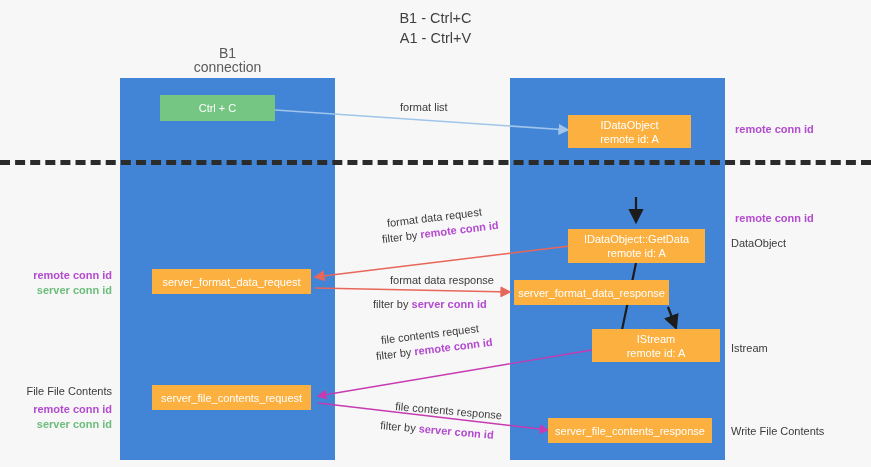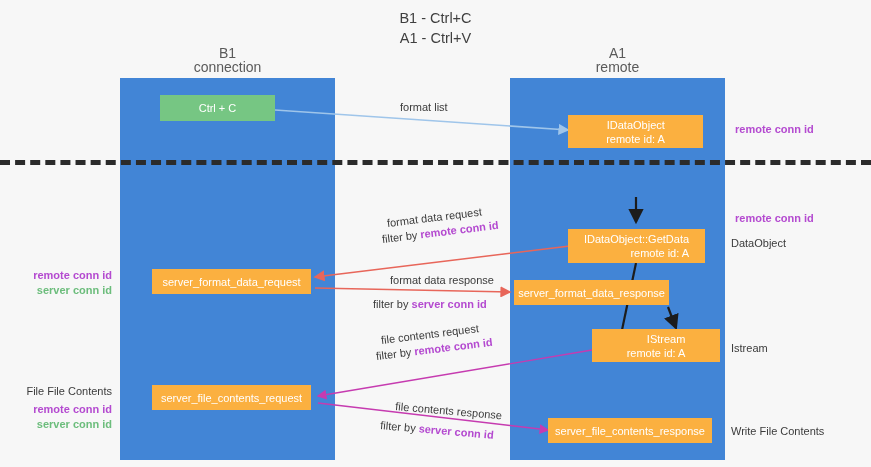--- a/index.html
+++ b/index.html
@@ -64,21 +64,21 @@
   .node {
     position: absolute;
     box-sizing: border-box;
     display: flex;
     flex-direction: column;
     align-items: center;
     justify-content: center;
     color: #ffffff;
     font-size: 11px;
     line-height: 14px;
-    text-align: right;
+    text-align: center;
     white-space: pre-line;
     padding: 2px 6px;
   }
   .node.orange { background: #fbb040; }
   .node.green  { background: #76c683; }
 
   
   .edge-label {
     position: absolute;
     font-size: 11px;
@@ -109,22 +109,20 @@
 <div id="stage">
 
   <div id="title">B1 - Ctrl+C
 A1 - Ctrl+V</div>
 
   <div class="lane" id="lane-b1"></div>
   <div class="lane" id="lane-a1"></div>
 
   <div class="col-header" id="hdr-b1">B1
 connection</div>
-  <div class="col-header" id="hdr-a1">A1
-remote</div>
 
   <svg class="layer" id="svg-layer" width="871" height="467" viewBox="0 0 871 467">
     <defs>
       <marker id="ah-blue" markerWidth="7" markerHeight="7" refX="6" refY="3.5" orient="auto">
         <path d="M0,0 L7,3.5 L0,7 z" fill="#9fc5ea"></path>
       </marker>
       <marker id="ah-red" markerWidth="7" markerHeight="7" refX="6" refY="3.5" orient="auto">
         <path d="M0,0 L7,3.5 L0,7 z" fill="#e8665a"></path>
       </marker>
       <marker id="ah-magenta" markerWidth="7" markerHeight="7" refX="6" refY="3.5" orient="auto">
@@ -151,21 +149,21 @@
 
     <path d="M318,403 L548,430" stroke="#c63bb0" stroke-width="1.4" fill="none" marker-end="url(#ah-magenta)"></path>
   </svg>
 
   <div id="divider"></div>
 
   <div class="layer" id="box-layer">
 
     <div class="node green" style="left:160px; top:95px; width:115px; height:26px;">Ctrl + C</div>
 
-    <div class="node orange" style="left:568px; top:115px; width:135px; height:33px;">IDataObject
+    <div class="node orange" style="left:568px; top:115px; width:123px; height:33px;">IDataObject
 remote id: A</div>
 
 
     <div class="node orange" style="left:568px; top:229px; width:137px; height:34px;">IDataObject::GetData
 remote id: A</div>
 
     <div class="node orange" style="left:514px; top:280px; width:155px; height:25px;">server_format_data_response</div>
 
     <div class="node orange" style="left:152px; top:269px; width:159px; height:25px;">server_format_data_request</div>
 

